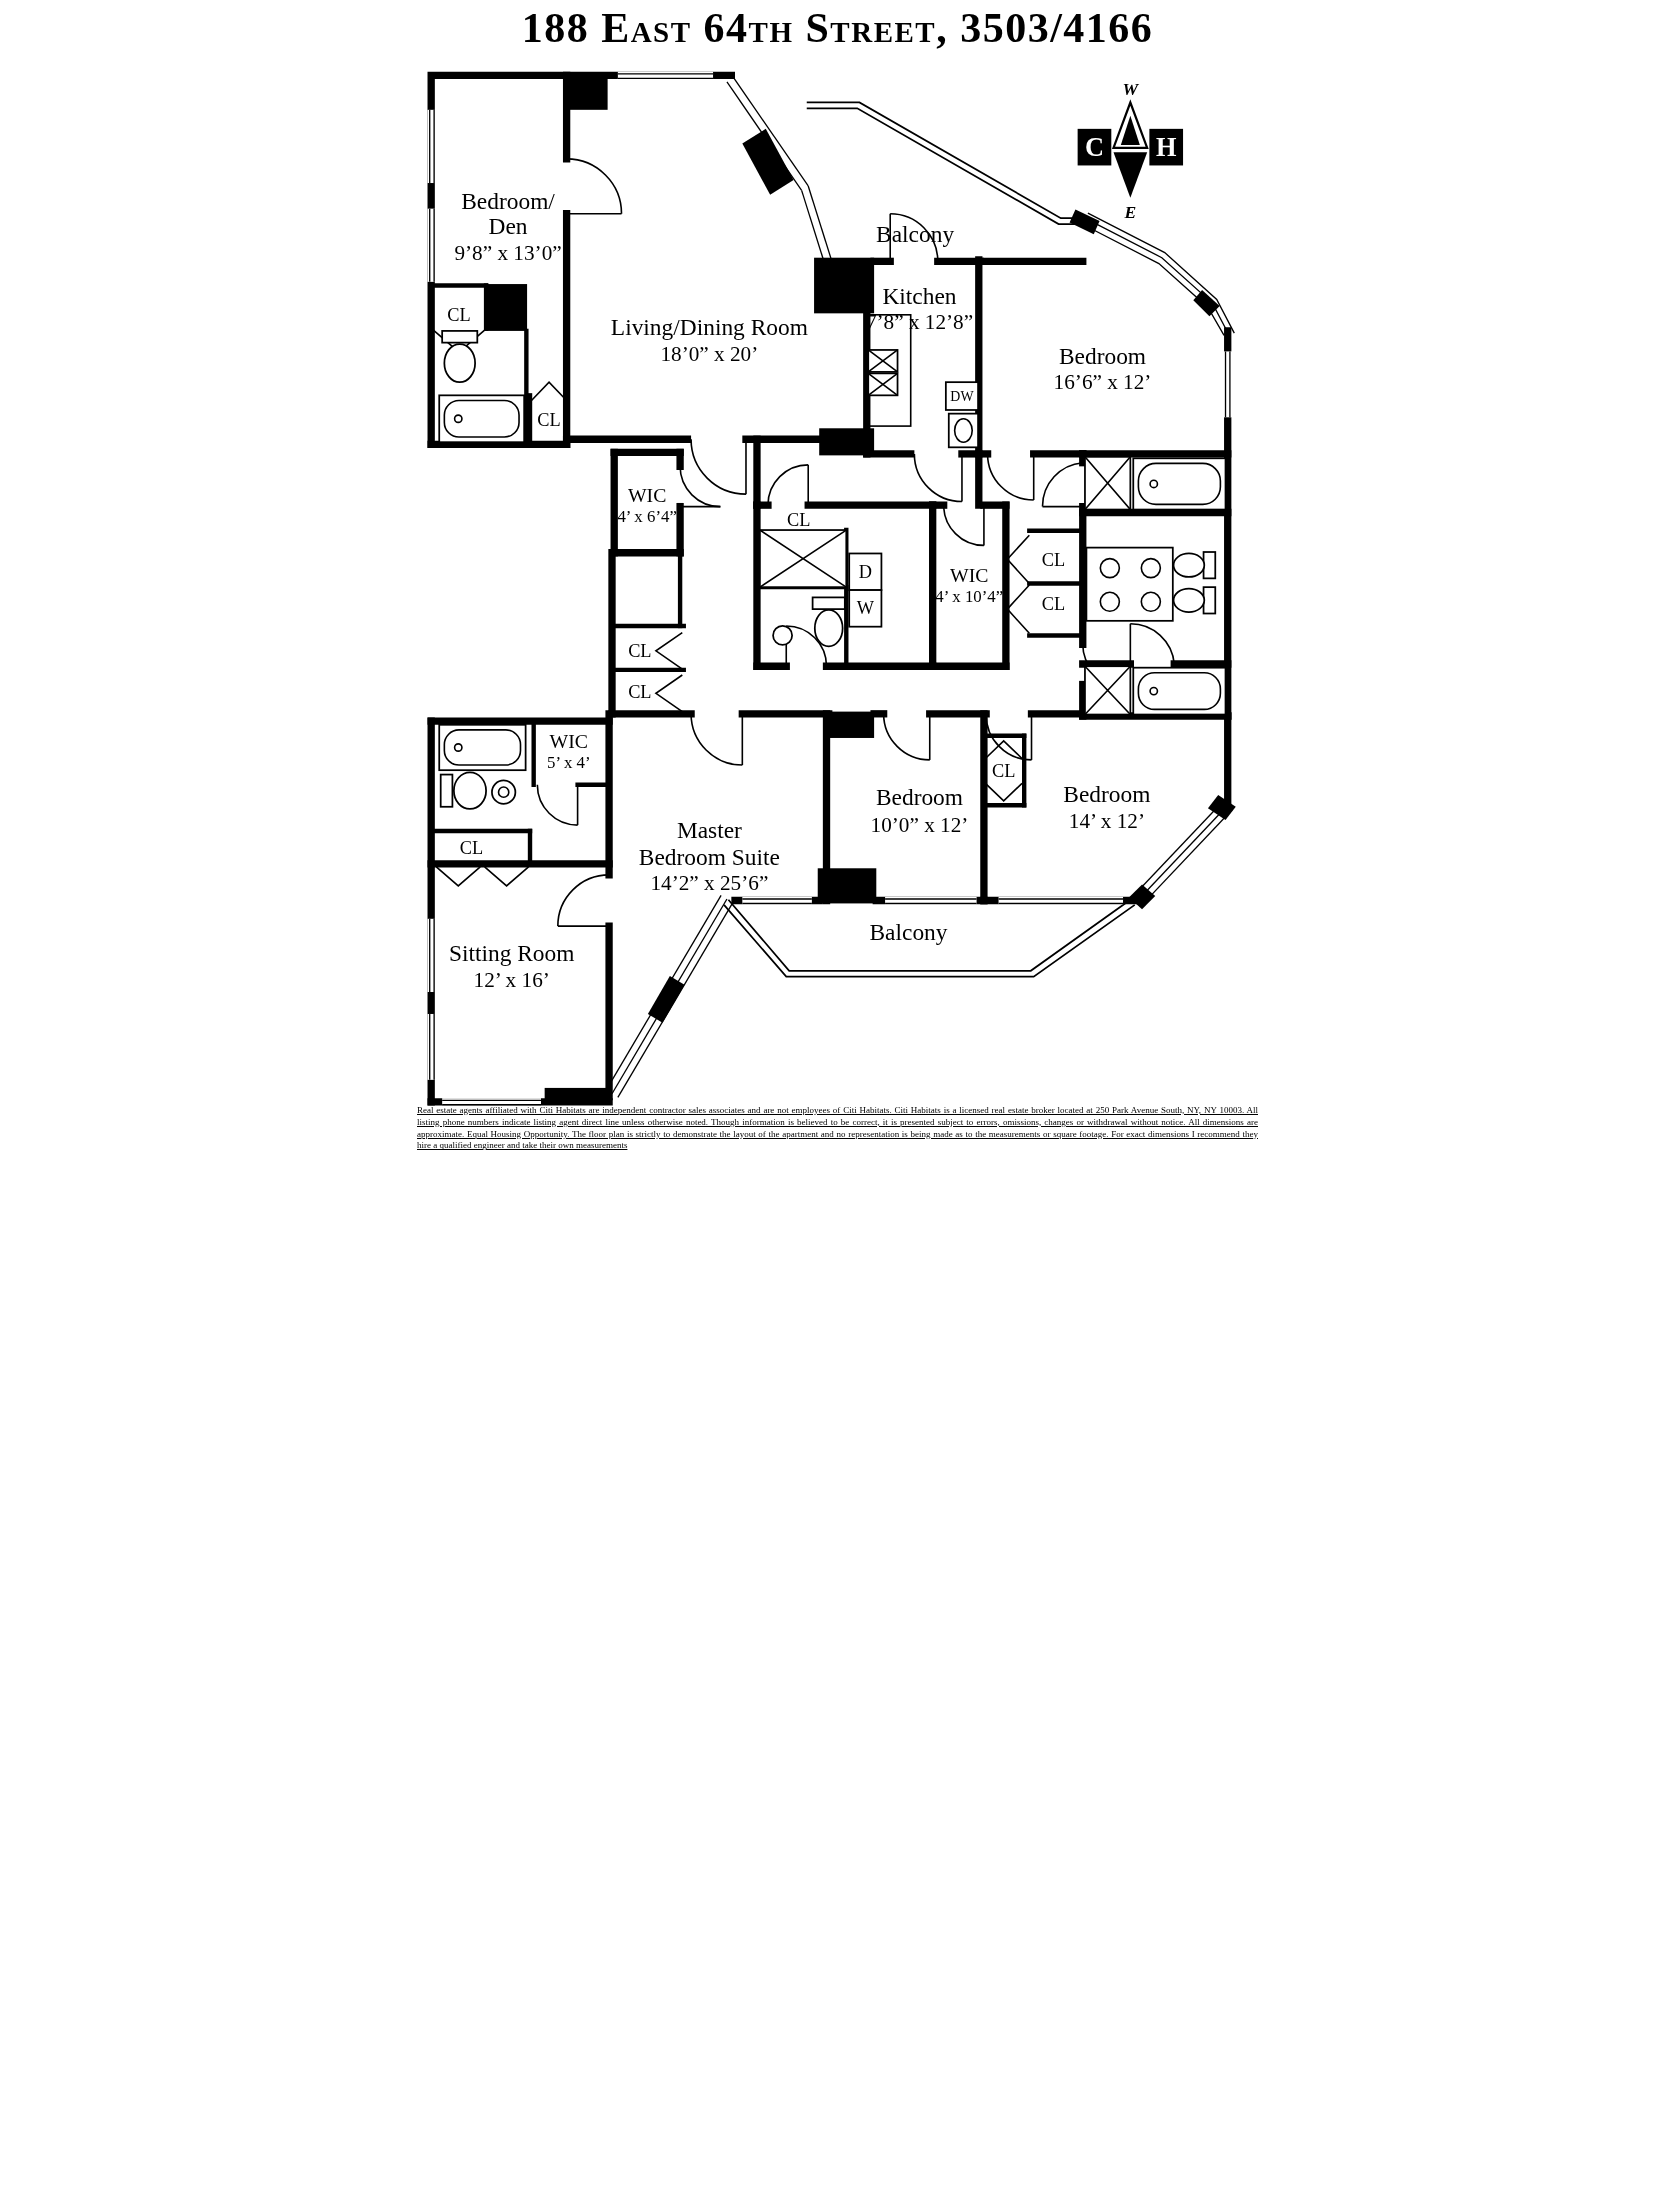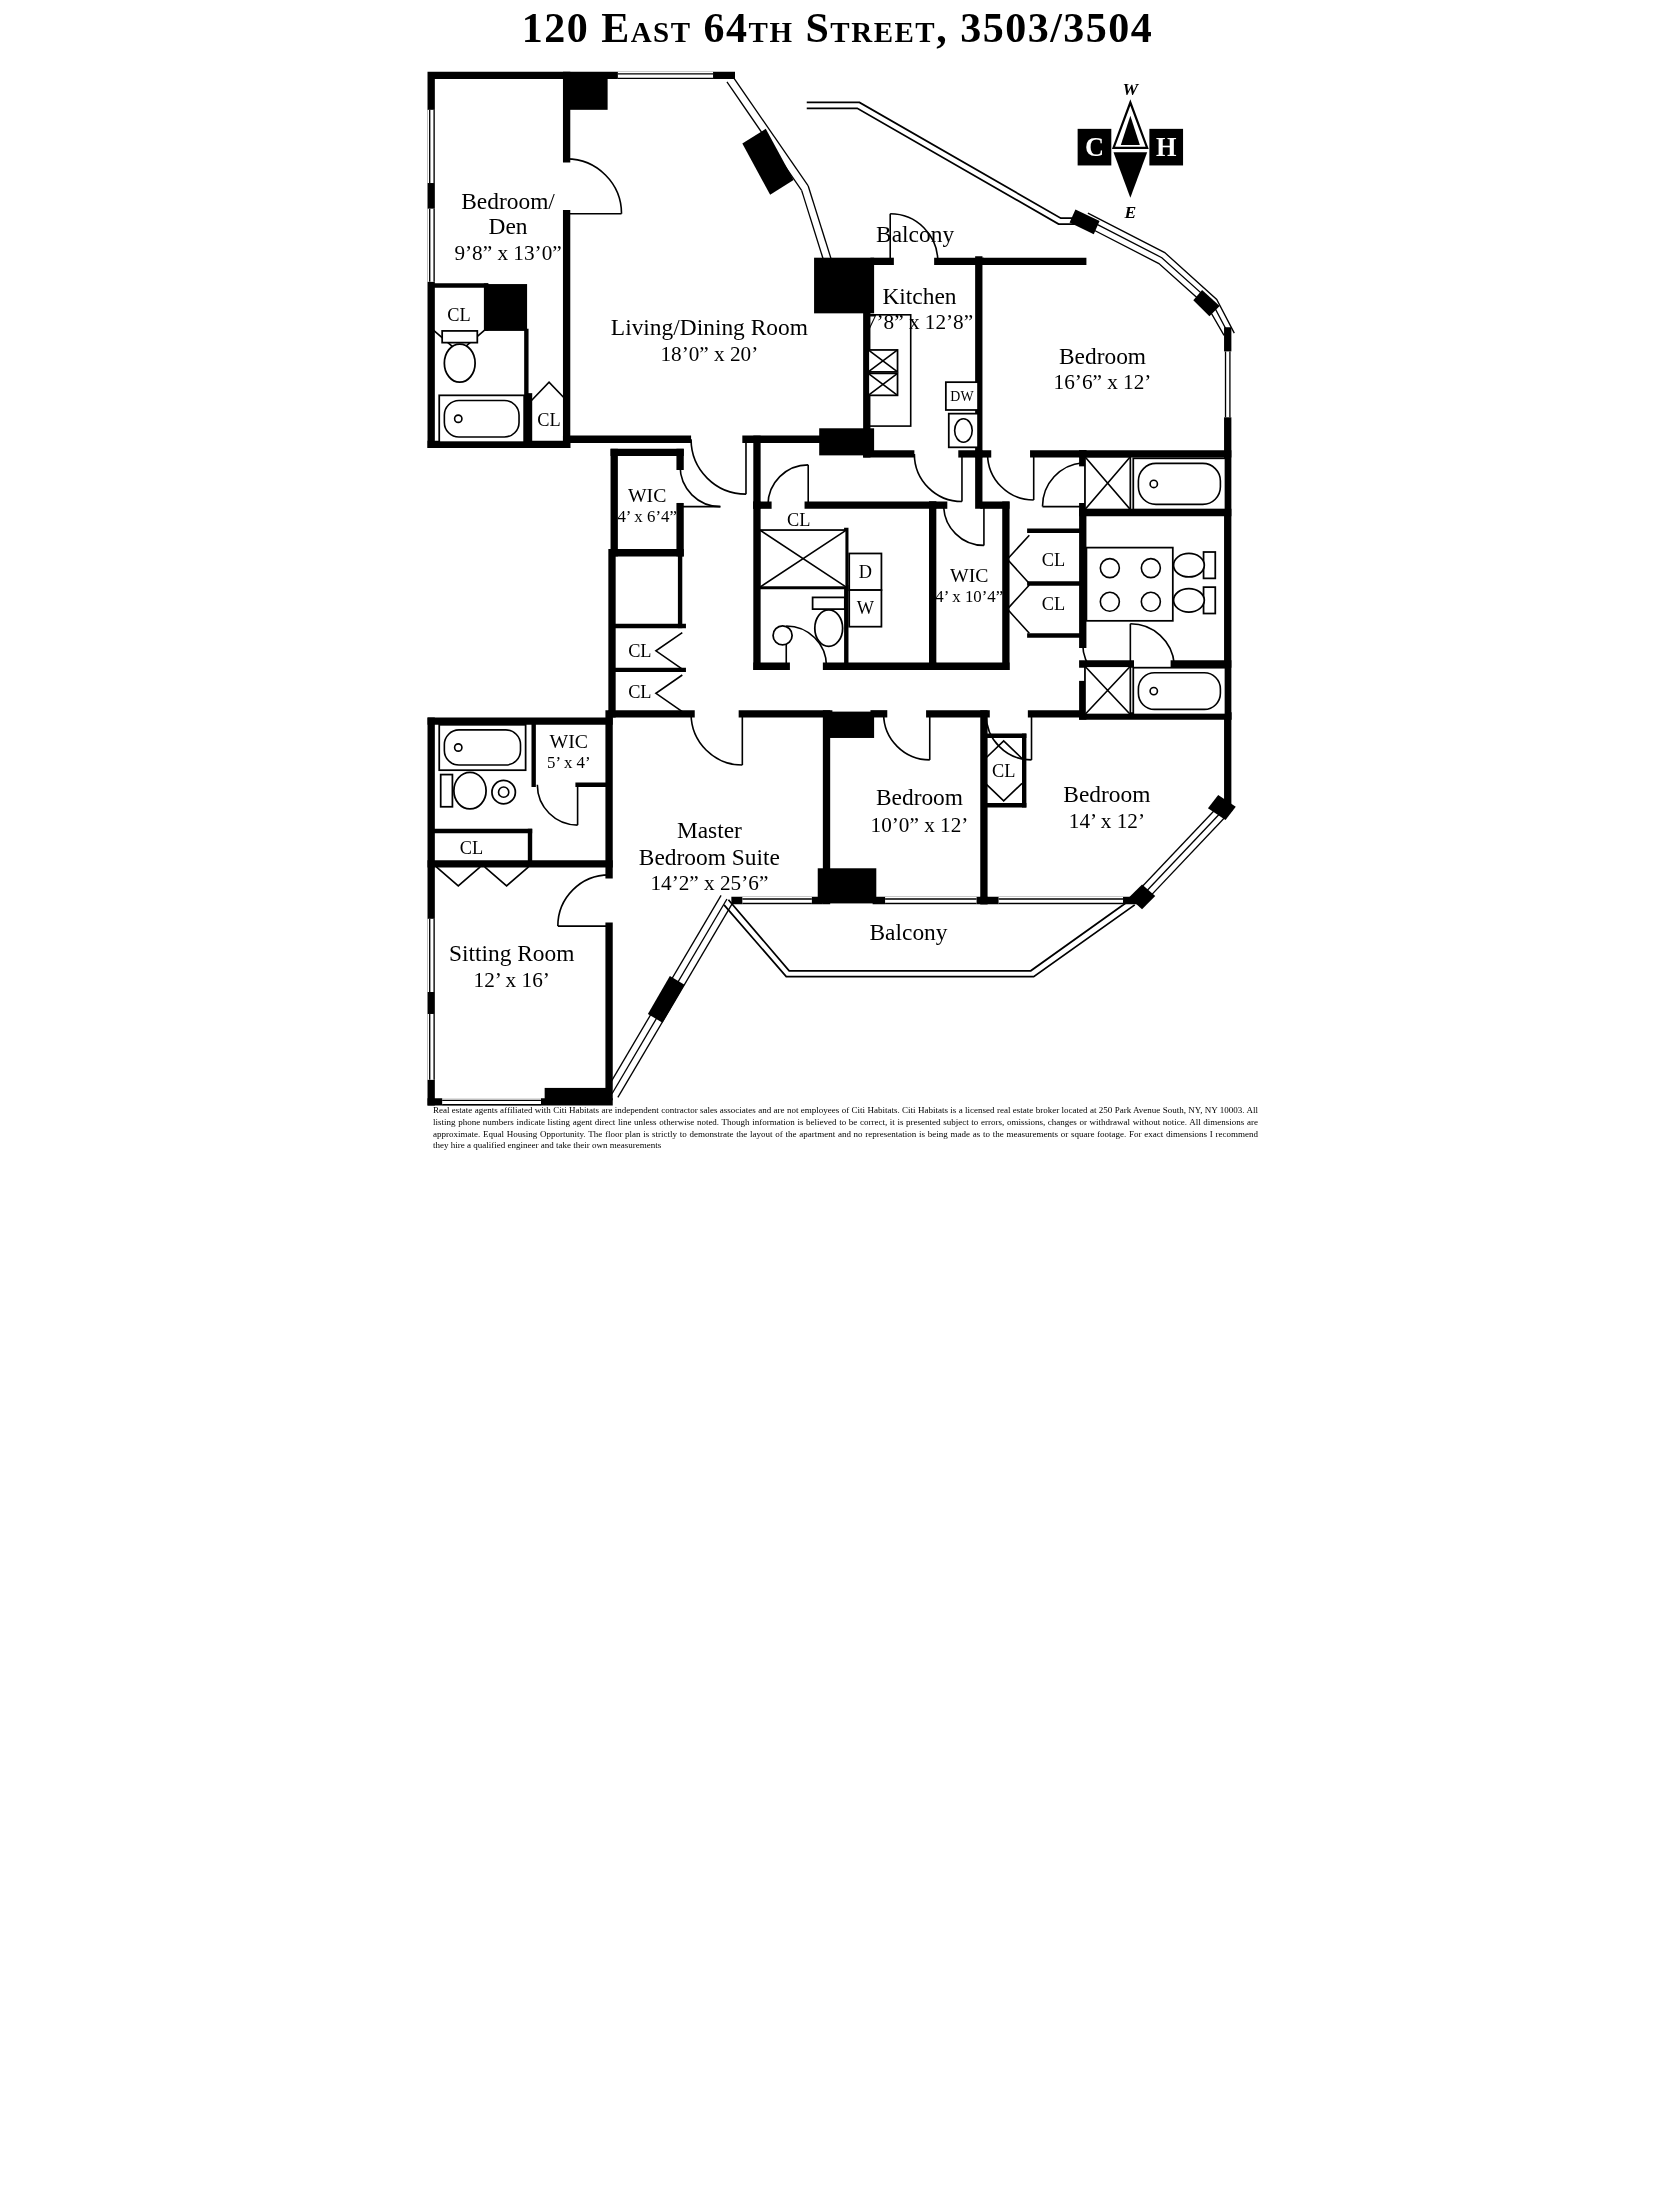--- a/index.html
+++ b/index.html
@@ -23,30 +23,30 @@
   .wallm{stroke:#000;stroke-width:6;fill:none;stroke-linecap:square;}
   .line{stroke:#000;stroke-width:2.2;fill:none;}
   .rail{stroke:#000;stroke-width:2.4;fill:none;}
   .win{stroke:#000;stroke-width:1.8;fill:none;}
   .fix{stroke:#000;stroke-width:2.4;fill:#fff;}
   .blk{fill:#000;stroke:none;}
   .wwin{fill:#fff;stroke:none;}
   .compass-letter{font-size:36px;font-weight:700;fill:#fff;text-anchor:middle;}
   .compass-dir{font-size:24px;font-weight:700;font-style:italic;text-anchor:middle;}
   .disclaimer{
-    position:absolute;left:35px;right:19px;bottom:3.7px;
-    font-size:9px;line-height:1.32;text-align:justify;
+    position:absolute;left:19px;right:19px;bottom:3.7px;
+    font-size:9px;line-height:1.32;text-align:justify;text-decoration:underline;
   }
 </style>
 </head>
 <body>
 
 <div class="page">
 
-  <div class="title">120 East 64th Street, 3503/3504</div>
+  <div class="title">188 East 64th Street, 3503/4166</div>
 
   <svg class="plan-svg" width="879" height="1156" viewBox="0 0 1200 1579">
 
     <g>
 
       <path class="wall" d="M45,607 L45,103 L455,103"></path>
       <path class="wall" d="M230,103 L230,217"></path>
       <path class="wall" d="M230,292 L230,607"></path>
       <path class="wall" d="M45,607 L230,607"></path>
       <path class="wallm" d="M45,390 L120,390"></path>

